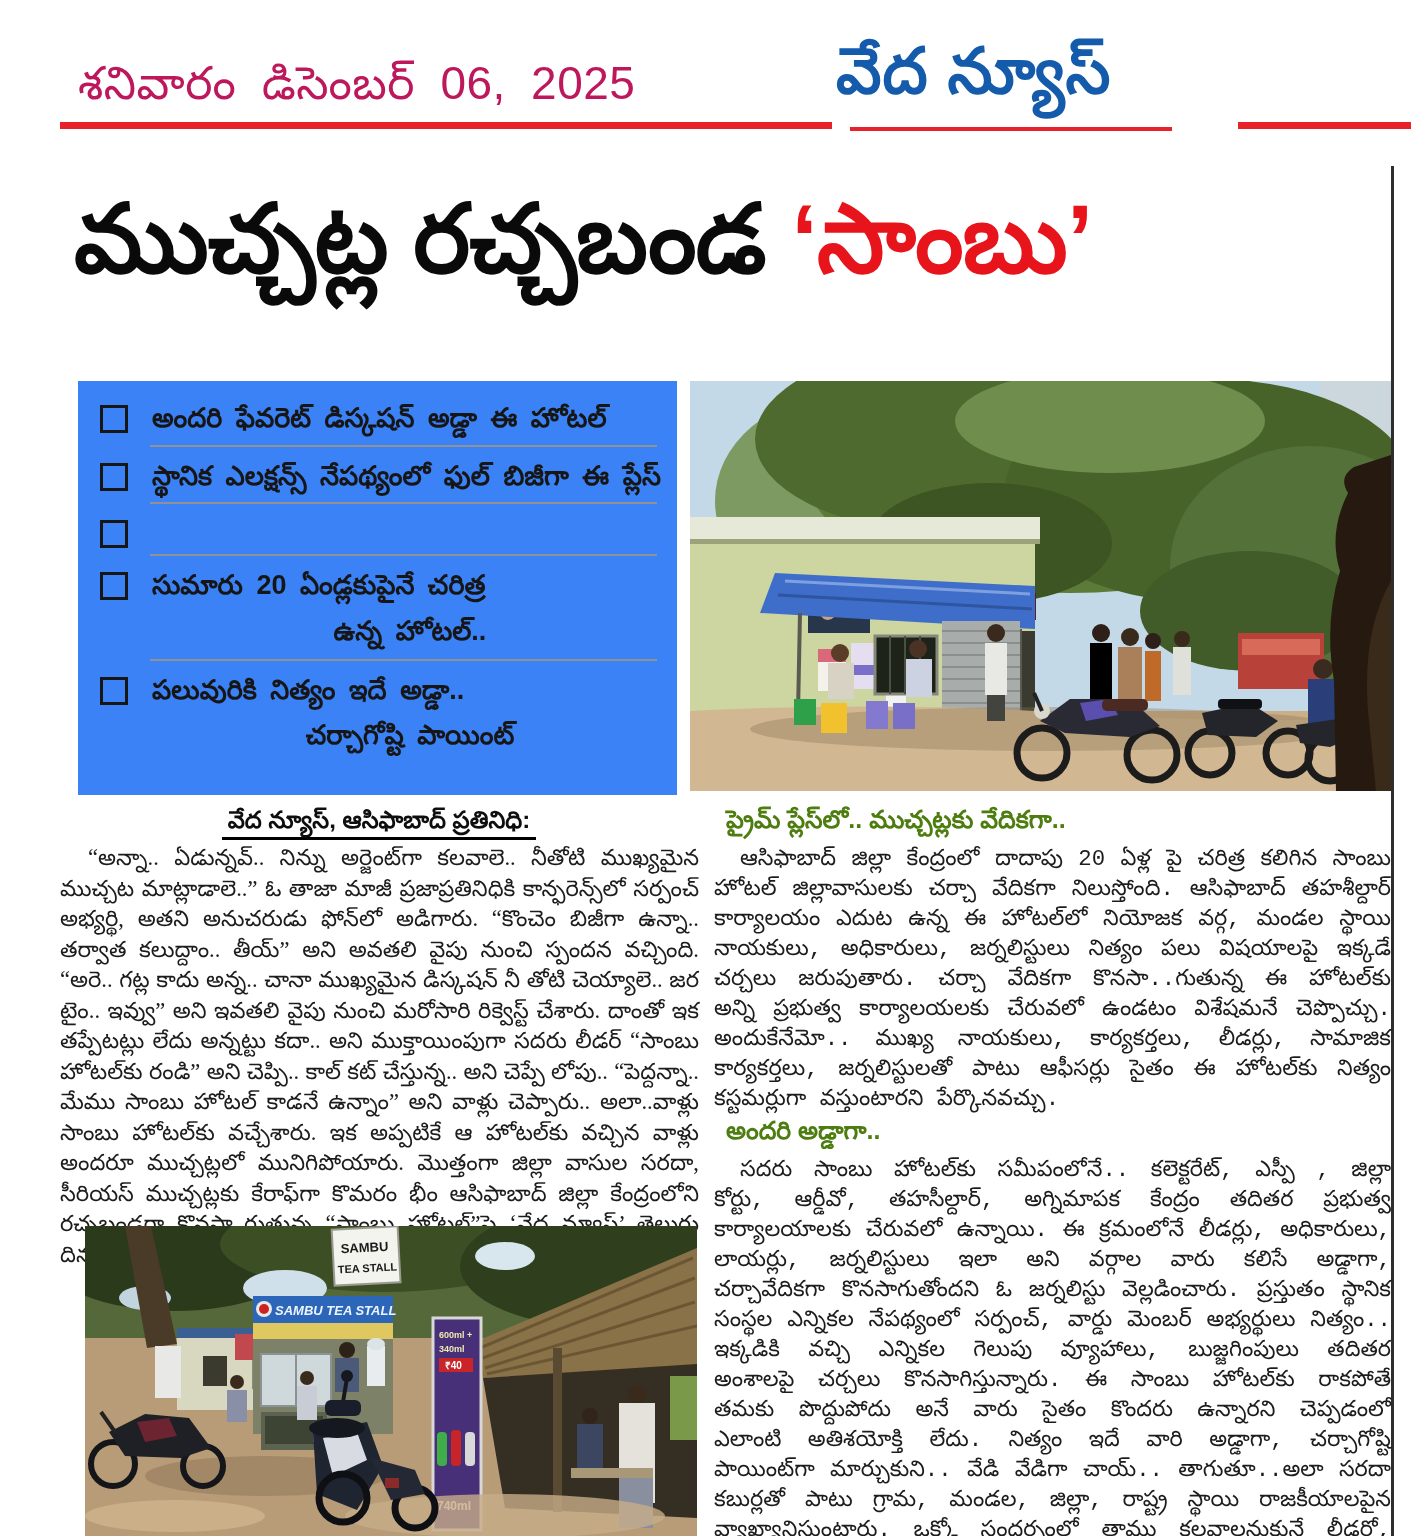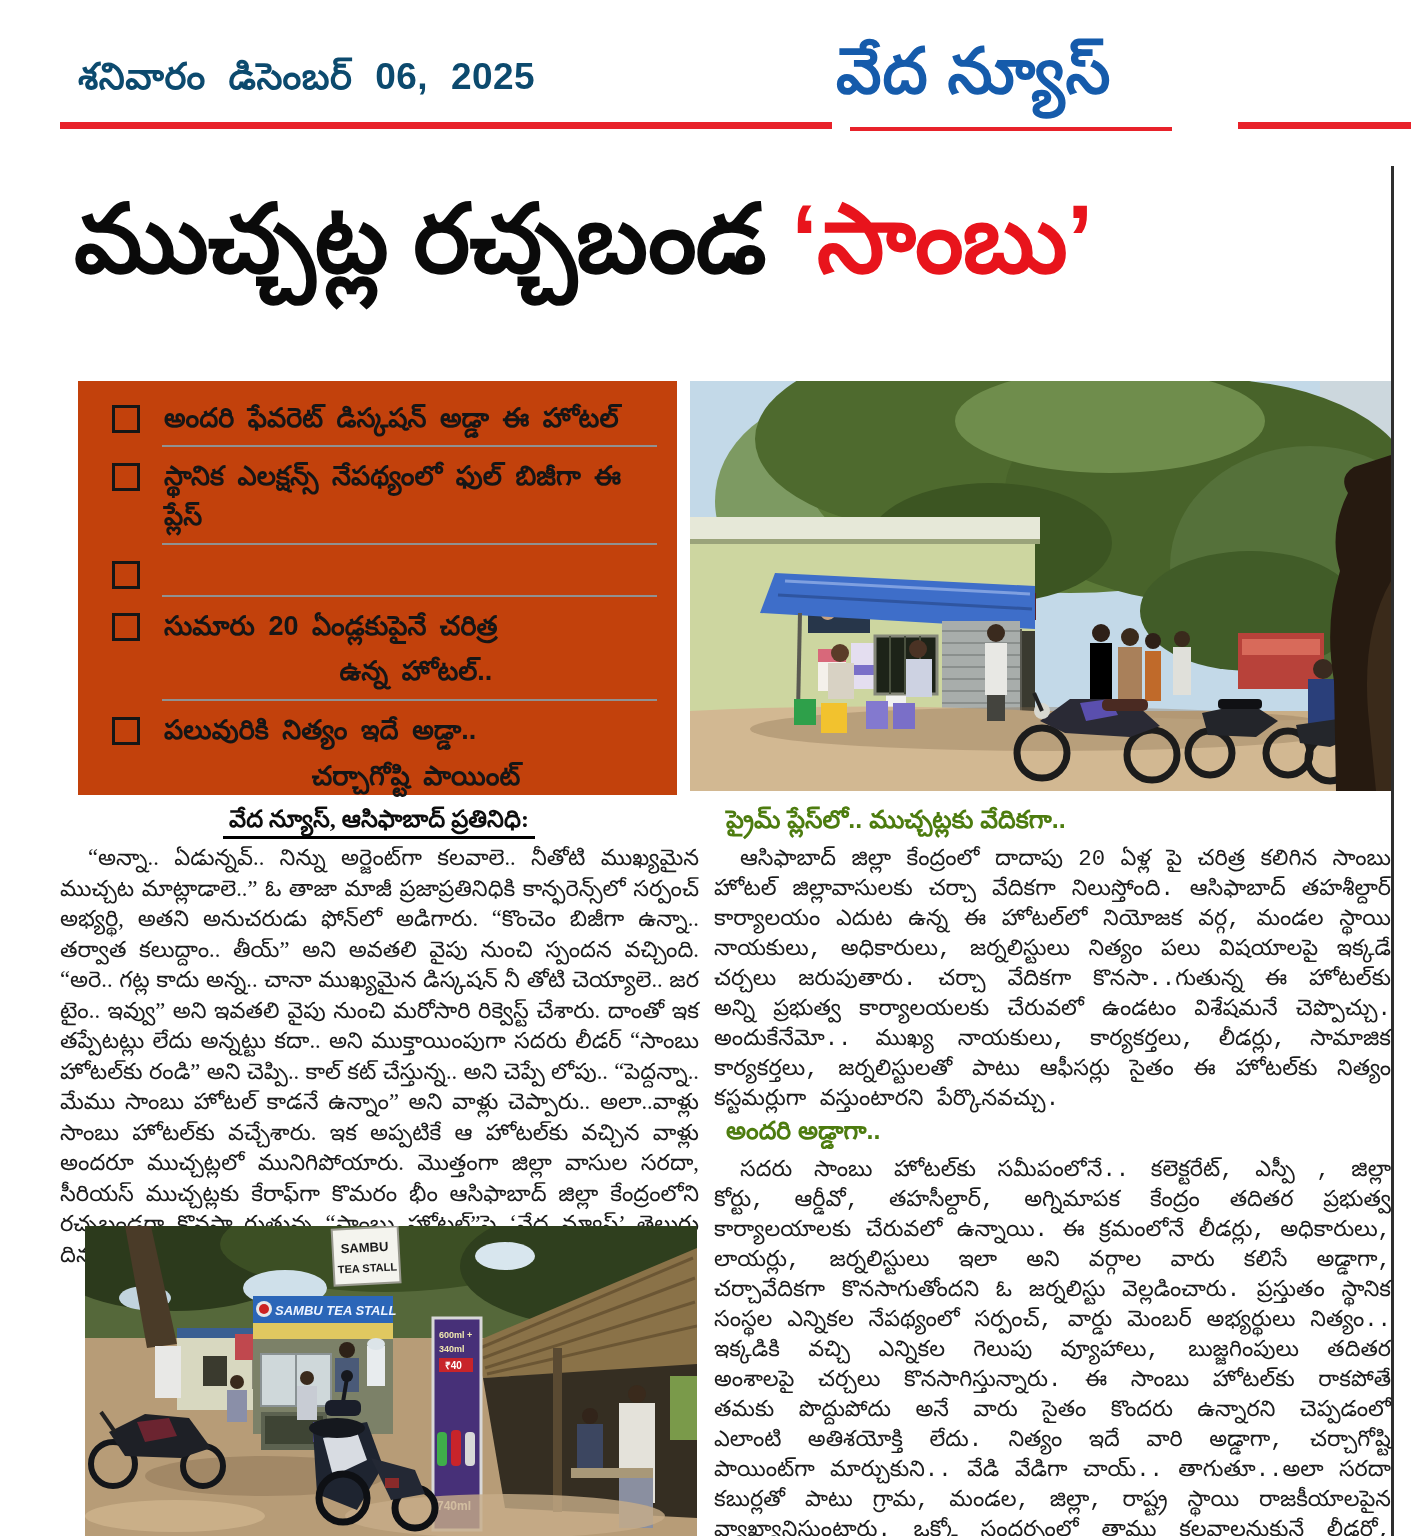--- a/index.html
+++ b/index.html
@@ -1,45 +1,45 @@
 <!DOCTYPE html>
 <html><head>
 <meta charset="utf-8">
 <style>
   html,body{margin:0;padding:0;background:#ffffff;}
   .page{position:relative;width:1411px;height:1536px;background:#ffffff;overflow:hidden;
         font-family:"Liberation Sans",sans-serif;color:#111;}
   .abs{position:absolute;}
   
-  .dateline{left:78px;top:56px;font-size:37px;font-weight:bold;letter-spacing:.5px;word-spacing:12px;color:#0c4a6e;}
+  .dateline{left:78px;top:56px;font-size:46px;font-weight:normal;letter-spacing:.5px;word-spacing:12px;color:#be185d;}
   .masthead{left:836px;top:34px;font-size:64px;font-weight:bold;color:#155bab;letter-spacing:1px;}
   .rule{background:#e8222a;}
   .rule-left{left:60px;top:122px;width:772px;height:7px;}
   .rule-mid{left:850px;top:127px;width:322px;height:4px;}
   .rule-right{left:1238px;top:122px;width:173px;height:7px;}
   .vrule{left:1391px;top:166px;width:3px;height:1370px;background:#2e2e2e;}
   
   .headline{left:70px;top:180px;width:1326px;margin:4px;font-size:96px;line-height:1.15;
             font-weight:800;letter-spacing:-1px;color:#0a0a0a;white-space:nowrap;}
   .headline .red{color:#e8141c;}
   
-  .hibox{left:78px;top:381px;width:599px;height:414px;background:#c2410c;box-sizing:border-box;
-         padding:8px 14px 6px 26px;}
+  .hibox{left:78px;top:381px;width:599px;height:414px;background:#3b82f6;box-sizing:border-box;
+         padding:8px 14px 6px 14px;}
   .hirow{display:flex;align-items:flex-start;margin:9px 0 2px 0;}
   .cb{width:22px;height:22px;border:3px solid #161616;margin:7px 24px 0 8px;flex:0 0 auto;}
   .hitext{font-size:27px;font-weight:600;line-height:1.5;color:#161616;word-spacing:6px;}
   .hiline2{margin:10px 0 2px 65px;font-size:27px;font-weight:600;color:#161616;word-spacing:6px;text-align:center;}
   .hisep{height:2px;background:#919191;margin:6px 6px 2px 58px;}
   
   .photo-top{left:690px;top:381px;width:701px;height:410px;}
   .photo-bottom{left:85px;top:1226px;width:612px;height:310px;}
   .photo-top svg,.photo-bottom svg{display:block;}
   
   .bylinewrap{left:60px;top:806px;width:638px;text-align:center;}
-  .byline{font-size:24px;font-weight:bold;border-bottom:3px solid #000;padding:0 6px 4px;color:#0e0e0e;font-family:Liberation Serif, serif;}
+  .byline{font-size:24px;font-weight:bold;border-bottom:3px solid #000;padding:0 6px 4px;color:#0e0e0e;}
   .lead{left:60px;top:843px;width:639px;margin:0;font-size:22.5px;line-height:30.5px;
         text-align:justify;text-indent:28px;color:#1c1c1c;font-family:"Liberation Serif",serif;}
   .rcol{left:714px;top:803px;width:677px;}
   .subhead{font-size:25px;font-weight:bold;color:#4d7c0f;margin:2px 0 4px 12px;}
   .rbody{margin:0 0 2px 0;font-size:22.3px;line-height:30px;text-align:justify;text-indent:26px;
          color:#1c1c1c;font-family:Liberation Mono, monospace;}
 </style>
 </head>
 <body>
 

